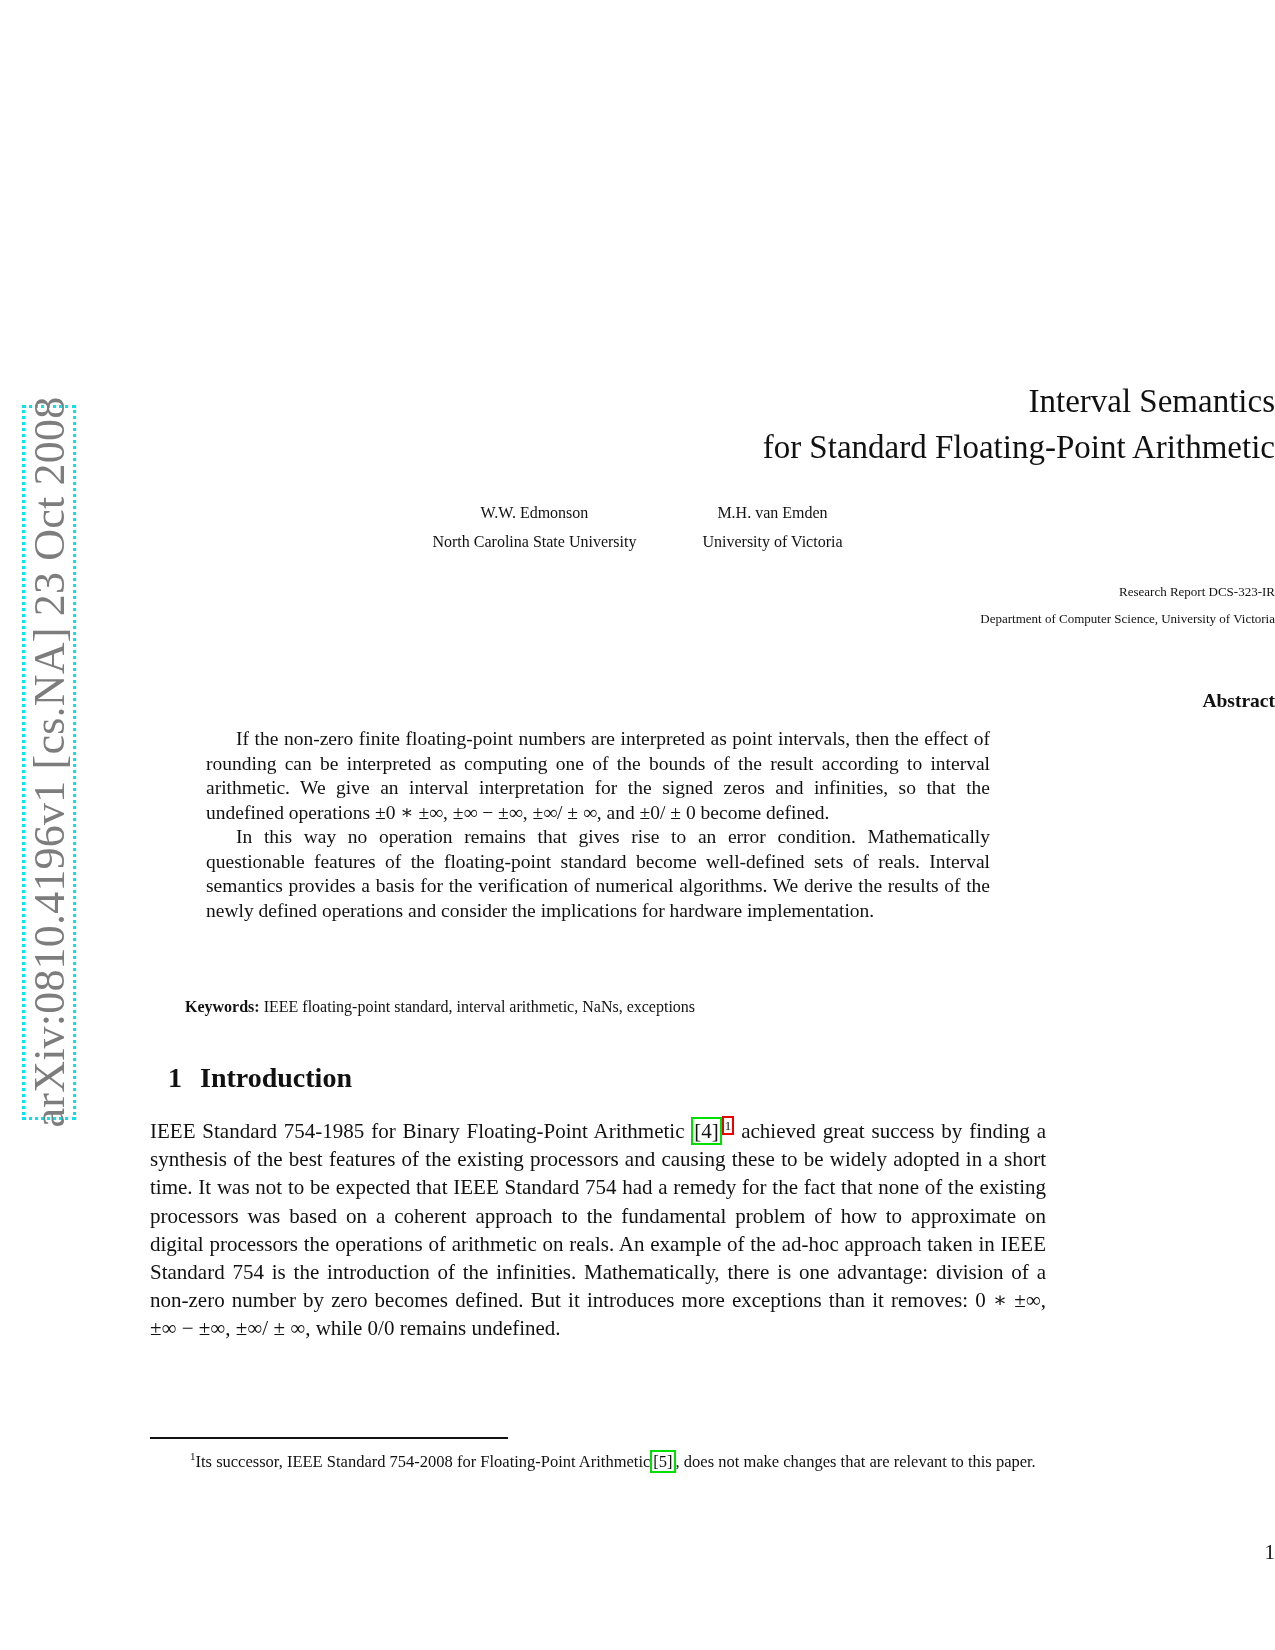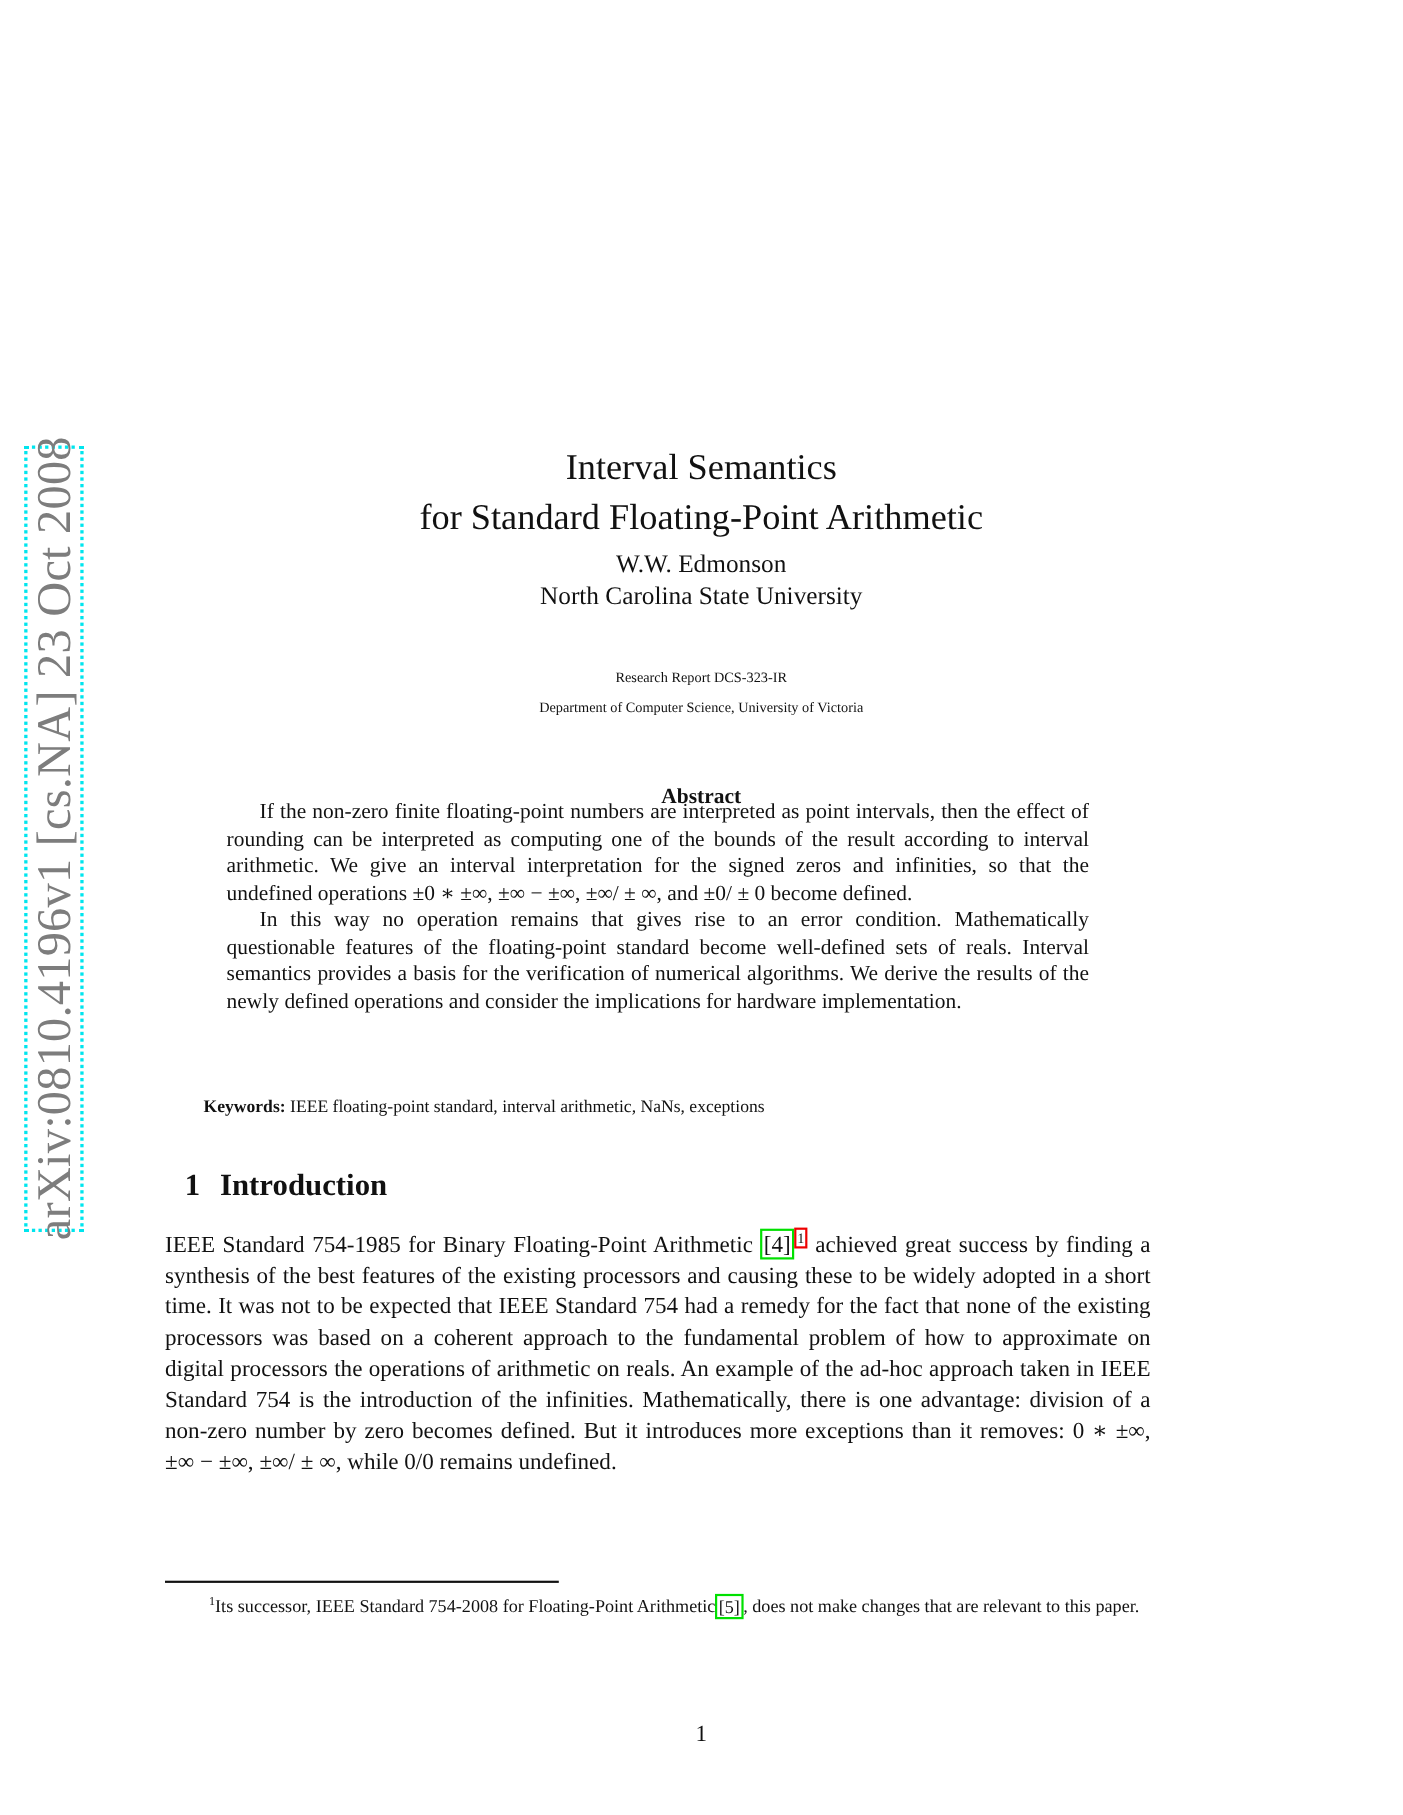--- a/index.html
+++ b/index.html
@@ -2,24 +2,24 @@
 <html><head>
 <meta charset="utf-8">
 <style>
   html, body { margin:0; padding:0; background:#ffffff; }
   body { width:1275px; height:1650px; position:relative; overflow:hidden;
          font-family:"Liberation Serif","DejaVu Serif",serif; color:#111; }
   .stamp { position:absolute; left:22px; top:405px; width:54px; height:715px;
            border:3px dotted #00e5ee; box-sizing:border-box; }
   .stamp-text { position:absolute; left:49px; top:762px; transform:translate(-50%,-50%) rotate(-90deg);
                 white-space:nowrap; font-size:44px; color:#7d7d7d; letter-spacing:0.2px; }
-  .center { position:absolute; left:0; width:1275px; text-align:center;margin-top:24px; }
+  .center { position:absolute; left:0; width:1275px; text-align:right; }
   .title { font-size:33px; line-height:46px; top:378px; }
   .authors { position:absolute; top:498px; left:0; width:1275px; display:flex; justify-content:center; gap:66px; }
-  .author { text-align:center; font-size:23px; line-height:29px; }
+  .author { text-align:center; font-size:16px; line-height:29px; }
   .report { top:578px; font-size:13px; line-height:27px; }
   .abs-head { top:690px; font-size:19.5px; font-weight:bold; }
   .abstract { position:absolute; left:206px; width:784px; top:727px; font-size:19.5px; line-height:24.5px; text-align:justify; }
   .abstract p { margin:0; text-indent:30px; }
   .keywords { position:absolute; left:185px; top:998px; font-size:16px; }
   .keywords b { font-weight:bold; }
   .sec-head { position:absolute; left:150px; top:1062px; font-size:28px; font-weight:bold;text-align:center; }
   .sec-head .num { display:inline-block; width:50px; }
   .body-text { position:absolute; left:150px; width:896px; top:1117px; font-size:21px; line-height:28.2px; text-align:justify; }
   .body-text p { margin:0; }
@@ -39,20 +39,24 @@
 
 <div class="center title">
   <div>Interval Semantics</div>
   <div>for Standard Floating-Point Arithmetic</div>
 </div>
 
 <div class="authors">
   <div class="author">
     <div>W.W. Edmonson</div>
     <div>North Carolina State University</div>
+  </div>
+  <div class="author">
+    <div>M.H. van Emden</div>
+    <div>University of Victoria</div>
   </div>
 </div>
 
 <div class="center report">
   <div>Research Report DCS-323-IR</div>
   <div>Department of Computer Science, University of Victoria</div>
 </div>
 
 <div class="center abs-head">Abstract</div>
 

